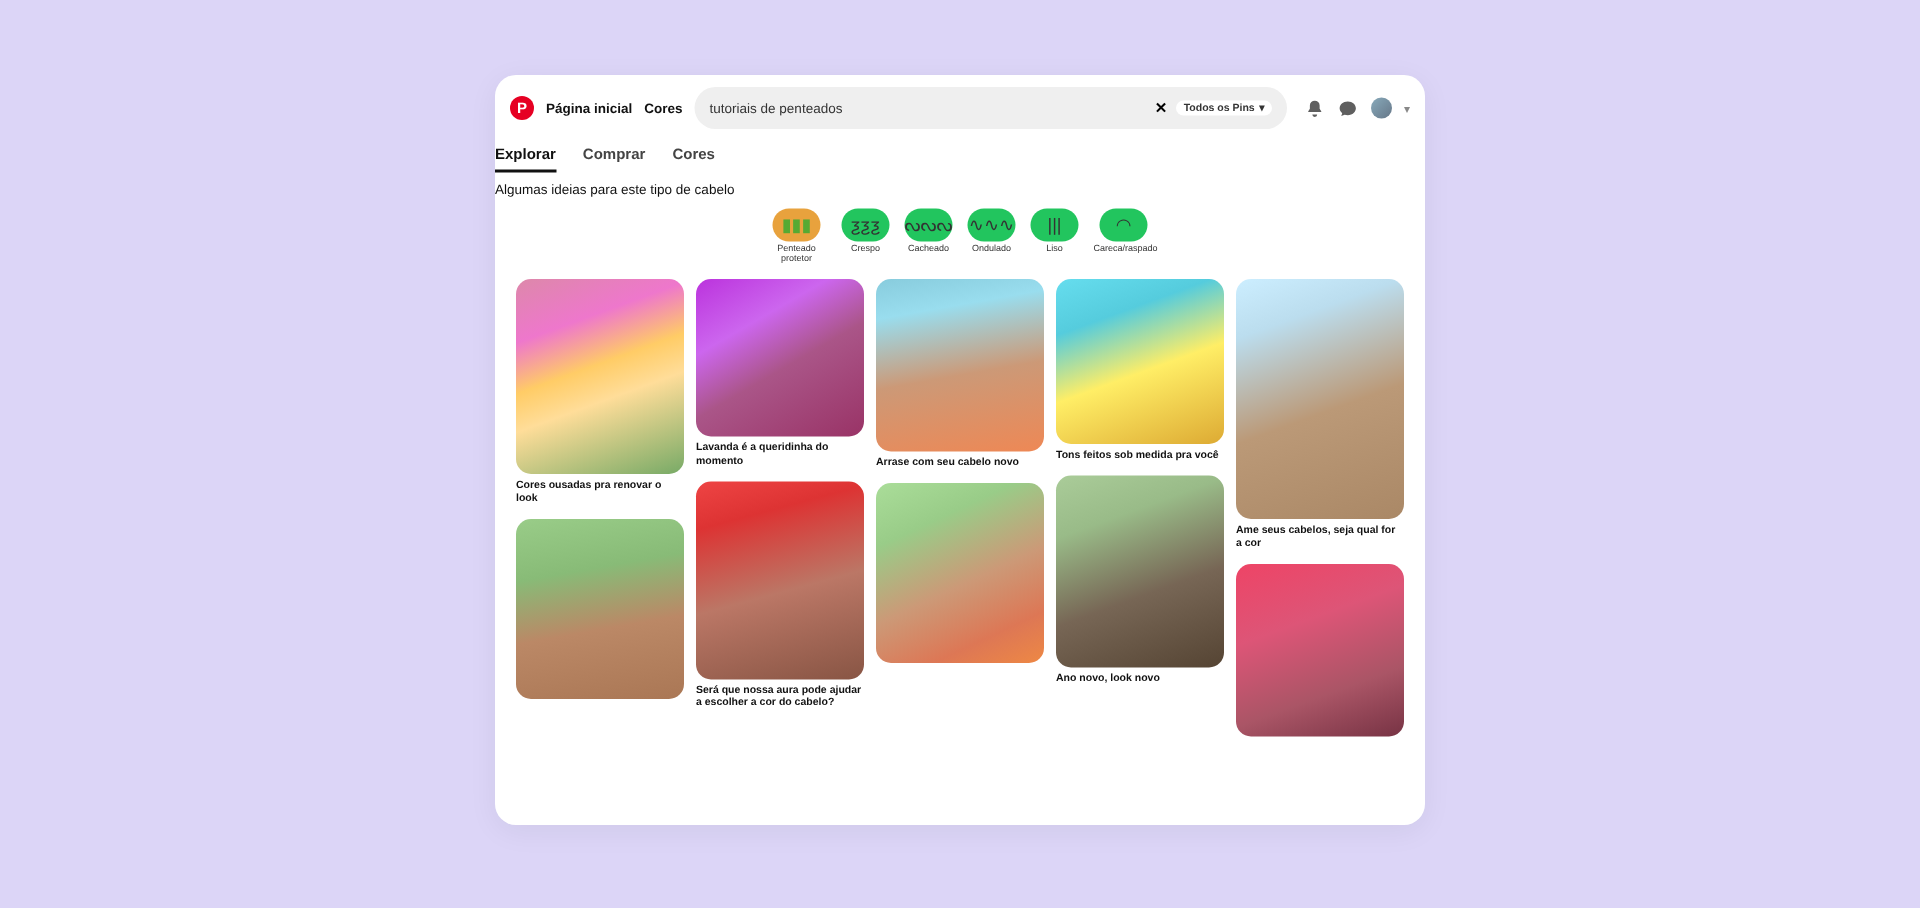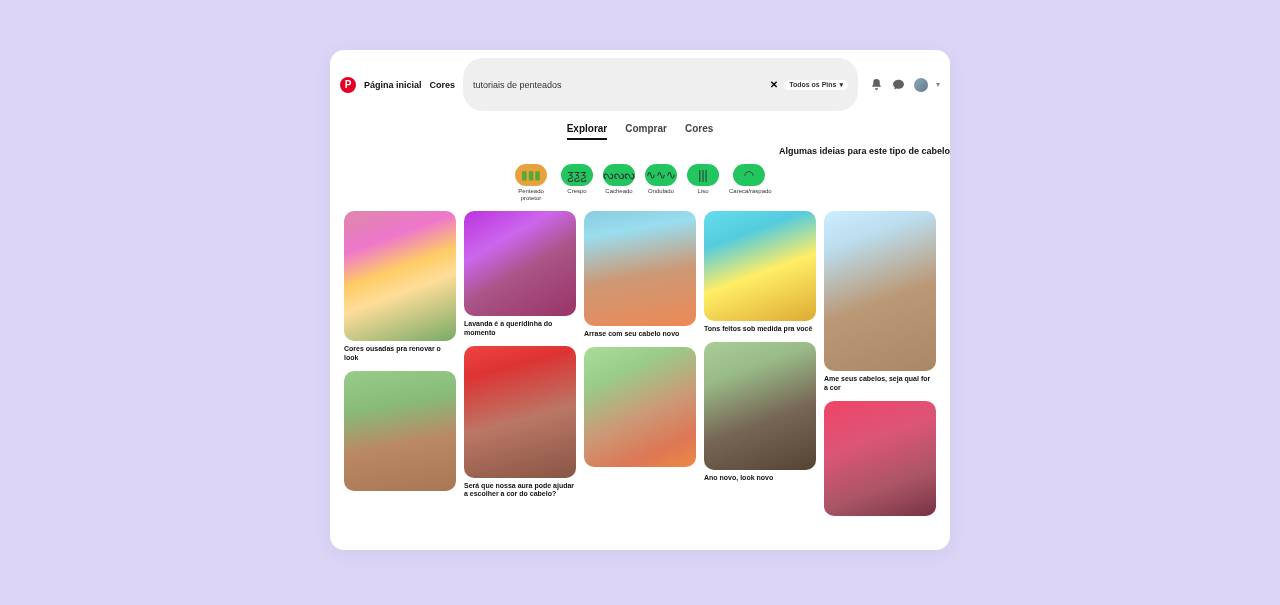--- a/index.html
+++ b/index.html
@@ -37,21 +37,21 @@
     display: flex; align-items: center; justify-content: center;
     color: #fff; font-weight: bold; font-size: 10px;
   }
   .nav-link { font-size: 9px; font-weight: 600; color: #111; cursor: pointer; }
   .search {
     flex: 1;
     display: flex;
     align-items: center;
     background: #efefef;
     border-radius: 20px;
-    padding: 21px 10px;
+    padding: 8px 10px;
     gap: 6px;
   }
   .search input {
     flex: 1;
     border: none;
     background: transparent;
     font-size: 9px;
     outline: none;
     color: #333;
   }
@@ -67,25 +67,25 @@
   }
   .header-icons { display: flex; align-items: center; gap: 8px; padding-left: 4px; }
   .hicon {
     width: 14px; height: 14px;
     display: flex; align-items: center; justify-content: center;
     color: #5f5f5f;
   }
   .avatar { width: 14px; height: 14px; border-radius: 50%; background: linear-gradient(135deg,#8ab,#678); }
   .chev { font-size: 8px; color: #888; }
 
-  .tabs { display: flex; justify-content: center; gap: 18px; padding: 4px 0 6px; }
+  .tabs { display: flex; justify-content: flex-start; gap: 18px; padding: 4px 0 6px; }
   .tab { font-size: 10px; font-weight: 600; color: #444; padding-bottom: 4px; cursor: pointer; }
   .tab.active { color: #111; border-bottom: 2px solid #111; }
 
-  .subtitle { text-align: right; font-size: 9px; font-weight: 700; color: #111; padding-bottom: 8px; }
+  .subtitle { text-align: left; font-size: 9px; font-weight: 400; color: #111; padding-bottom: 8px; }
 
   .filters { display: flex; justify-content: center; gap: 10px; padding-bottom: 10px; }
   .filter { display: flex; flex-direction: column; align-items: center; gap: 2px; cursor: pointer; }
   .filter-icon {
     width: 32px; height: 22px;
     border-radius: 11px;
     background: #22c55e;
     display: flex; align-items: center; justify-content: center;
     font-size: 12px;
     color: #333;

